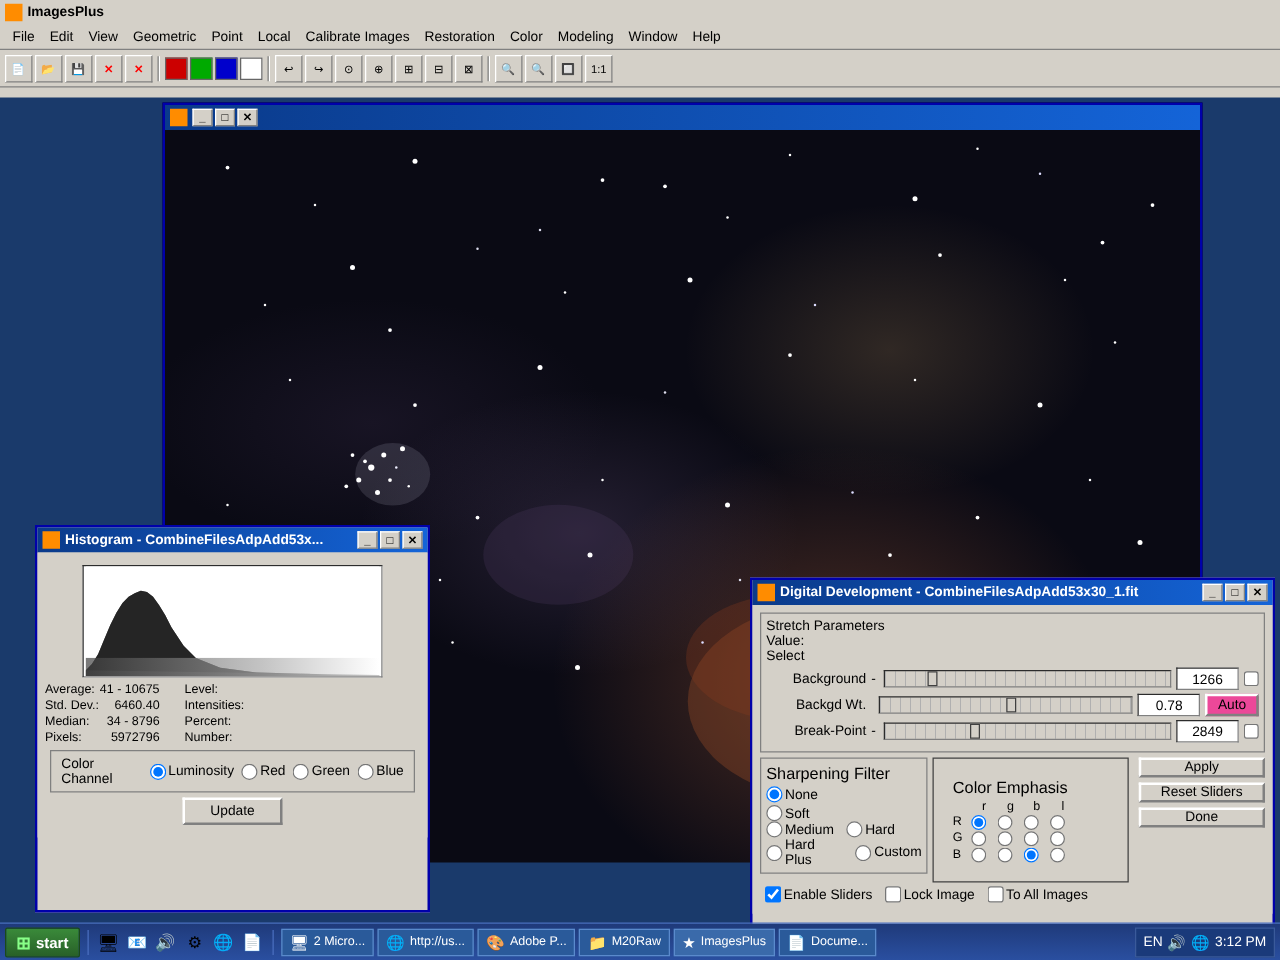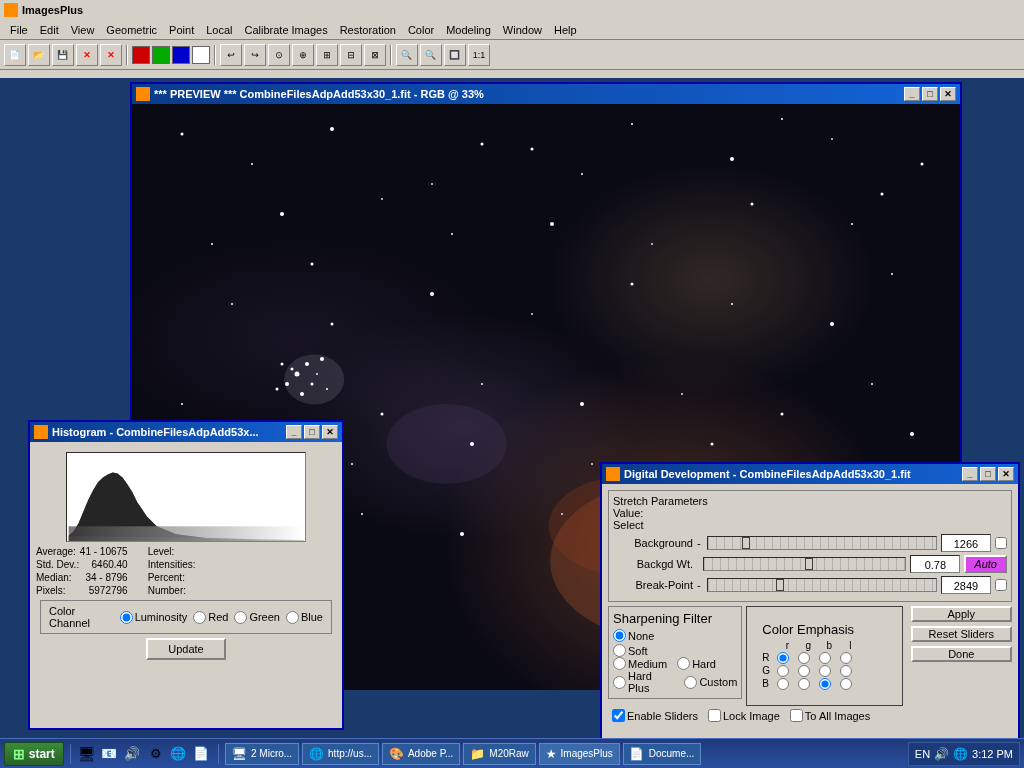--- a/index.html
+++ b/index.html
@@ -258,29 +258,28 @@
       width: 50px;
       height: 18px;
       border: 1px inset #808080;
       background: #fff;
       text-align: center;
       font-size: 11px;
       line-height: 18px;
     }
     .dd-auto-btn {
       padding: 1px 8px;
-      background: #d946ef;
+      background: #ec4899;
       border: 2px solid;
       border-top-color: #fff;
       border-left-color: #fff;
       border-bottom-color: #808080;
       border-right-color: #808080;
       cursor: pointer;
       font-size: 11px;
-      font-style: italic;
     }
 
     
     .dd-bottom-panels {
       display: flex;
       gap: 4px;
       align-items: flex-start;
     }
     .dd-sharpening {
       border: 1px solid #808080;
@@ -446,21 +445,20 @@
     <div class="toolbar-btn">🔍</div>
     <div class="toolbar-btn">🔍</div>
     <div class="toolbar-btn">🔲</div>
     <div class="toolbar-btn">1:1</div>
   </div>
 </div>
 
 <div id="preview-window">
   <div class="win-titlebar">
     <span class="win-title-icon"></span>
-    <span class="win-title-text">*** PREVIEW *** CombineFilesAdpAdd53x30_1.fit - RGB @ 33%</span>
     <div class="win-controls">
       <div class="win-btn win-btn-min">_</div>
       <div class="win-btn win-btn-max">□</div>
       <div class="win-btn win-btn-close">✕</div>
     </div>
   </div>
 
   <div class="preview-image">
     <svg width="100%" height="100%" style="position:absolute;top:0;left:0;">
 

